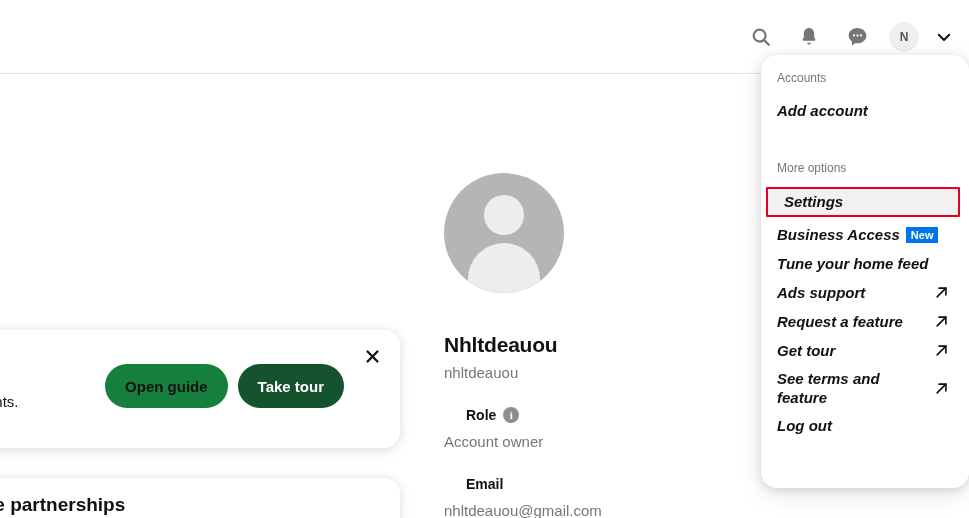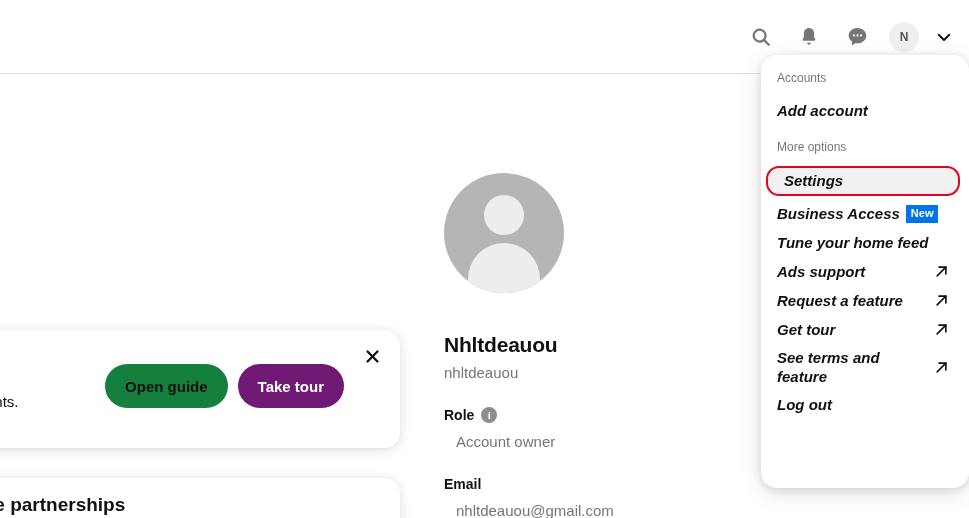--- a/index.html
+++ b/index.html
@@ -128,39 +128,39 @@
   }
 
   .field-block { margin-top: 26px; }
   .field-label {
     font-size: 14px;
     font-weight: 700;
     color: #111111;
     display: flex;
     align-items: center;
     gap: 7px;
+    margin-left: 22px;
   }
   .info-icon {
     width: 16px; height: 16px;
     border-radius: 50%;
     background: #8e8e8e;
     color: #ffffff;
     font-size: 11px;
     font-weight: 700;
     display: flex;
     align-items: center;
     justify-content: center;
     font-family: "Liberation Serif", serif;
     cursor: pointer;
   }
   .field-value {
     margin-top: 10px;
     font-size: 15px;
     color: #767676;
-    margin-left: 12px;
   }
 
   
   .card {
     position: absolute;
     background: #ffffff;
     border-radius: 16px;
     box-shadow: 0 1px 10px rgba(0,0,0,0.10), 0 3px 16px rgba(0,0,0,0.06);
   }
   .card-guide {
@@ -191,21 +191,21 @@
     font-size: 15px;
     font-weight: 700;
     cursor: pointer;
     padding: 0 20px;
     height: 44px;
     display: flex;
     align-items: center;
     font-family: "Liberation Sans", sans-serif;
   }
   .btn-secondary { background: #15803d; color: #111111; }
-  .btn-primary { background: #701a75; color: #ffffff; }
+  .btn-primary { background: #14532d; color: #ffffff; }
 
   .card-close {
     position: absolute;
     right: 14px;
     top: 12px;
     width: 28px; height: 28px;
     display: flex;
     align-items: center;
     justify-content: center;
     background: transparent;
@@ -243,21 +243,21 @@
     padding: 16px 4px 12px 0;
     overflow: hidden;
   }
 
   .menu-section-label {
     font-size: 12px;
     color: #767676;
     padding: 0 16px;
     margin-bottom: 12px;
   }
-  .menu-section-label.second { margin-top: 14px; }
+  .menu-section-label.second { margin-top: 35px; }
 
   .menu-item {
     display: flex;
     align-items: center;
     justify-content: space-between;
     padding: 5px 16px;
     min-height: 29px;
     font-size: 15px;
     font-weight: 700;
     color: #111111;
@@ -267,21 +267,21 @@
   .menu-item .mi-label { line-height: 1.22; font-style: italic; }
 
   .menu-item.highlighted {
     background: #f1f1f1;
     border: 2px solid #e60023;
     border-left: none;
     border-right: none;
     box-shadow: inset 2px 0 0 #e60023, inset -2px 0 0 #e60023;
     padding: 4px 16px;
     margin: 3px 5px 3px 5px;
-    border-radius: 13px;
+    border-radius: 1px;
   }
   .menu-item.highlighted {
     border: 2px solid #e60023;
     box-shadow: none;
   }
 
   .badge-new {
     background: #0074e8;
     color: #ffffff;
     font-size: 11px;
@@ -294,20 +294,21 @@
 
   .ext-arrow {
     flex: 0 0 auto;
     color: #111111;
     display: flex;
     align-items: center;
   }
 
   .mi-main {
     display: flex;
+    align-items: center;
   }
 </style>
 </head>
 <body>
 
 <div id="root">
 
   <div class="header">
     <div class="header-actions">
 

